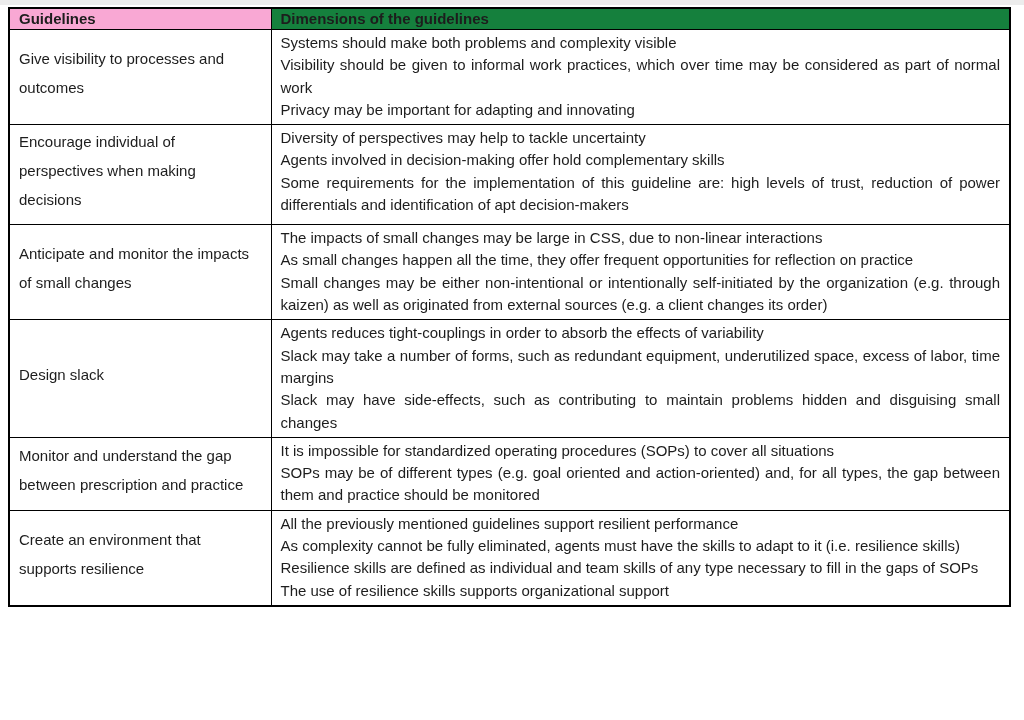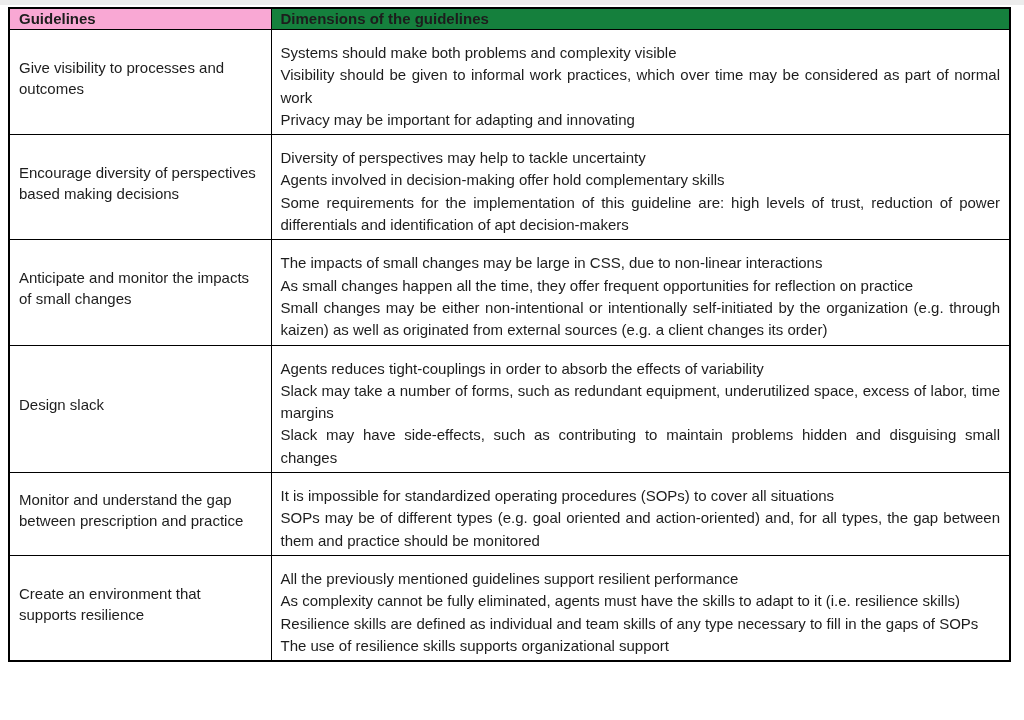--- a/index.html
+++ b/index.html
@@ -36,28 +36,28 @@
     background: #d9d9d9;
     font-size: 15px;
     font-weight: bold;
     text-align: left;
     padding: 1px 8px 2px 9px;
     border-bottom: 2px solid #000000;
   }
   td.g-cell {
     vertical-align: middle;
     font-size: 15px;
-    line-height: 21px;
+    line-height: 29px;
     padding: 2px 10px 10px 9px;
   }
   td.d-cell {
     vertical-align: top;
     font-size: 15px;
     line-height: 22.3px;
-    padding: 12px 9px 3px 9px;
+    padding: 2px 9px 3px 9px;
   }
   td.d-cell p {
     margin: 0;
     text-align: justify;
   }
   .figure-caption {
     position: absolute;
     left: 0;
     top: 725px;
     width: 100%;
@@ -90,21 +90,21 @@
     <tbody>
         <tr>
           <td class="g-cell">Give visibility to processes and outcomes</td>
           <td class="d-cell">
             <p>Systems should make both problems and complexity visible</p>
             <p>Visibility should be given to informal work practices, which over time may be considered as part of normal work</p>
             <p>Privacy may be important for adapting and innovating</p>
           </td>
         </tr>
         <tr>
-          <td class="g-cell">Encourage diversity of perspectives based making decisions</td>
+          <td class="g-cell">Encourage individual of perspectives when making decisions</td>
           <td class="d-cell">
             <p>Diversity of perspectives may help to tackle uncertainty</p>
             <p>Agents involved in decision-making offer hold complementary skills</p>
             <p>Some requirements for the implementation of this guideline are: high levels of trust, reduction of power differentials and identification of apt decision-makers</p>
           </td>
         </tr>
         <tr>
           <td class="g-cell">Anticipate and monitor the impacts of small changes</td>
           <td class="d-cell">
             <p>The impacts of small changes may be large in CSS, due to non-linear interactions</p>

